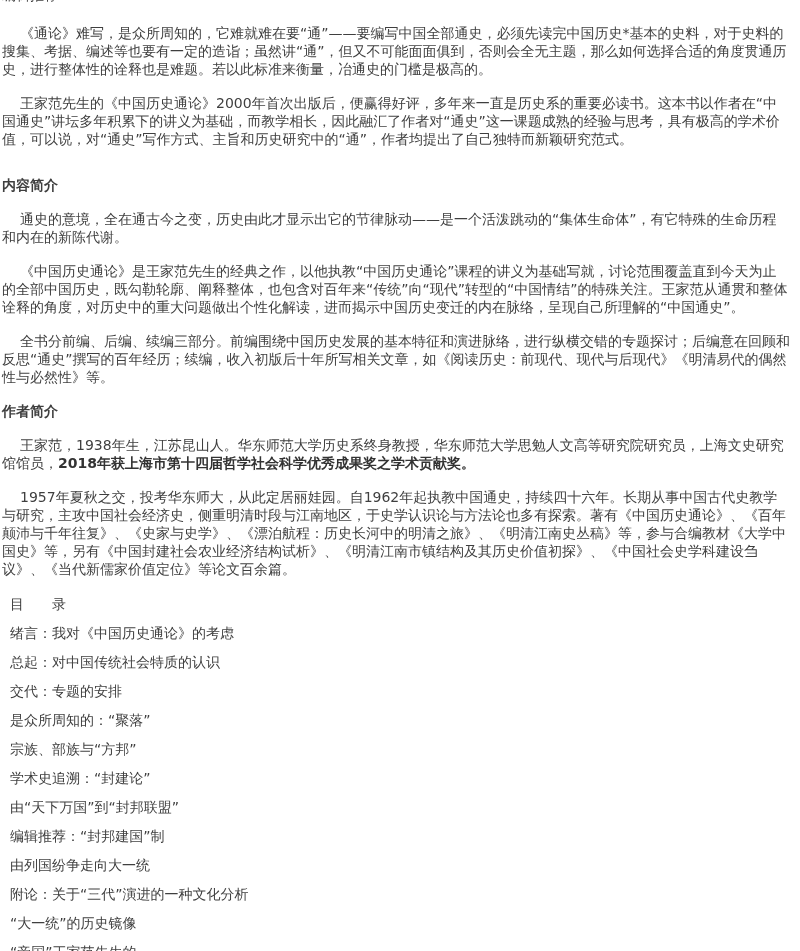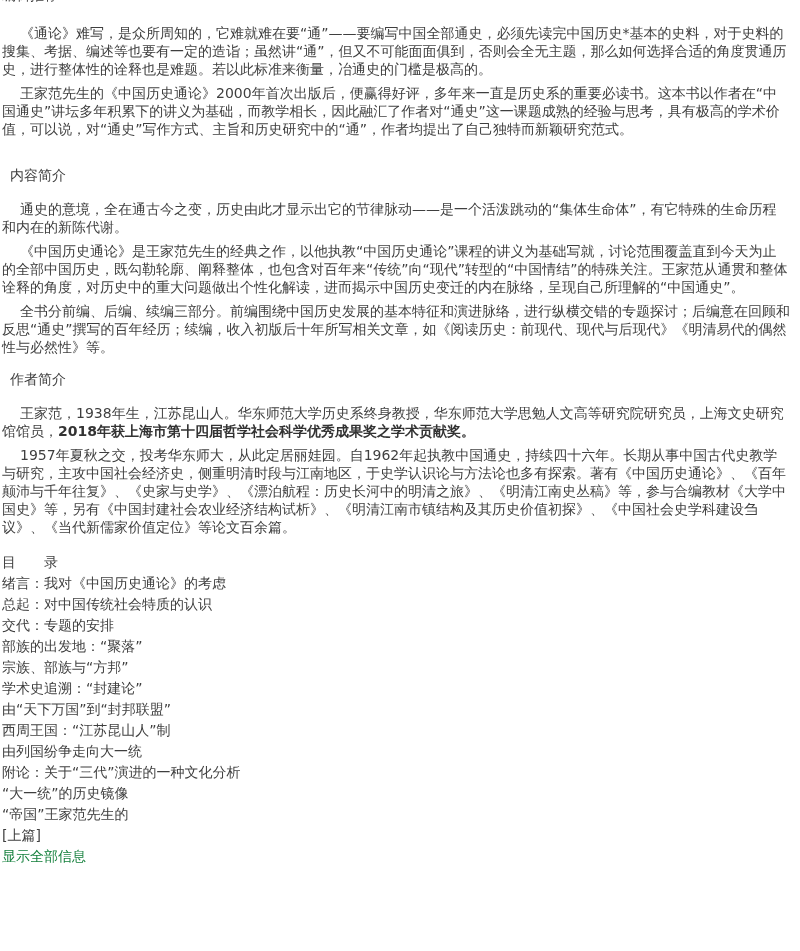--- a/index.html
+++ b/index.html
@@ -24,50 +24,50 @@
     height: 4px;
     overflow: hidden;
   }
   .cut-heading {
     margin-top: -12px;
     line-height: 15px;
     white-space: nowrap;
     color: #3f3f3f;
   }
   .para {
-    margin: 6px 0;
+    margin: 16px 0;
     text-indent: 18px;
   }
   .para-first {
     margin-top: 20px;
   }
   .sec {
     font-size: 14px;
-    font-weight: normal;
-    margin: 16px 8px;
+    font-weight: bold;
+    margin: 16px 0;
     line-height: 18px;
   }
   .sec-content {
     margin-top: 28px;
   }
   .sec-author {
     margin-top: 14px;
   }
   strong.award {
     font-weight: bold;
     color: #333333;
   }
   .toc {
     margin-top: 16px;
     line-height: 21px;
   }
   .toc-heading,
   .toc-item,
   .toc-volume {
-    margin: 0;
+    margin: 8px;
     line-height: 21px;
   }
   .show-all-link {
     display: inline-block;
     line-height: 21px;
     color: #15803d;
     text-decoration: none;
     cursor: pointer;
   }
 </style>
@@ -96,25 +96,25 @@
 
   <p class="para"><span>王家范，1938年生，江苏昆山人。华东师范大学历史系终身教授，华东师范大学思勉人文高等研究院研究员，上海文史研究馆馆员，</span><strong class="award">2018年获上海市第十四届哲学社会科学优秀成果奖之学术贡献奖。</strong></p>
 
   <p class="para">1957年夏秋之交，投考华东师大，从此定居丽娃园。自1962年起执教中国通史，持续四十六年。长期从事中国古代史教学与研究，主攻中国社会经济史，侧重明清时段与江南地区，于史学认识论与方法论也多有探索。著有《中国历史通论》、《百年颠沛与千年往复》、《史家与史学》、《漂泊航程：历史长河中的明清之旅》、《明清江南史丛稿》等，参与合编教材《大学中国史》等，另有《中国封建社会农业经济结构试析》、《明清江南市镇结构及其历史价值初探》、《中国社会史学科建设刍议》、《当代新儒家价值定位》等论文百余篇。</p>
 
   <div class="toc">
     <div class="toc-heading">目　　录</div>
     <div class="toc-item">绪言：我对《中国历史通论》的考虑</div>
     <div class="toc-item">总起：对中国传统社会特质的认识</div>
     <div class="toc-item">交代：专题的安排</div>
-    <div class="toc-item">部族的出发地：“聚落”</div>
+    <div class="toc-item">是众所周知的：“聚落”</div>
     <div class="toc-item">宗族、部族与“方邦”</div>
     <div class="toc-item">学术史追溯：“封建论”</div>
     <div class="toc-item">由“天下万国”到“封邦联盟”</div>
-    <div class="toc-item">西周王国：“江苏昆山人”制</div>
+    <div class="toc-item">编辑推荐：“封邦建国”制</div>
     <div class="toc-item">由列国纷争走向大一统</div>
     <div class="toc-item">附论：关于“三代”演进的一种文化分析</div>
     <div class="toc-item">“大一统”的历史镜像</div>
     <div class="toc-item">“帝国”王家范先生的</div>
     <div class="toc-volume">[上篇]</div>
   </div>
 
   <a class="show-all-link">显示全部信息</a>
 
 </div>

